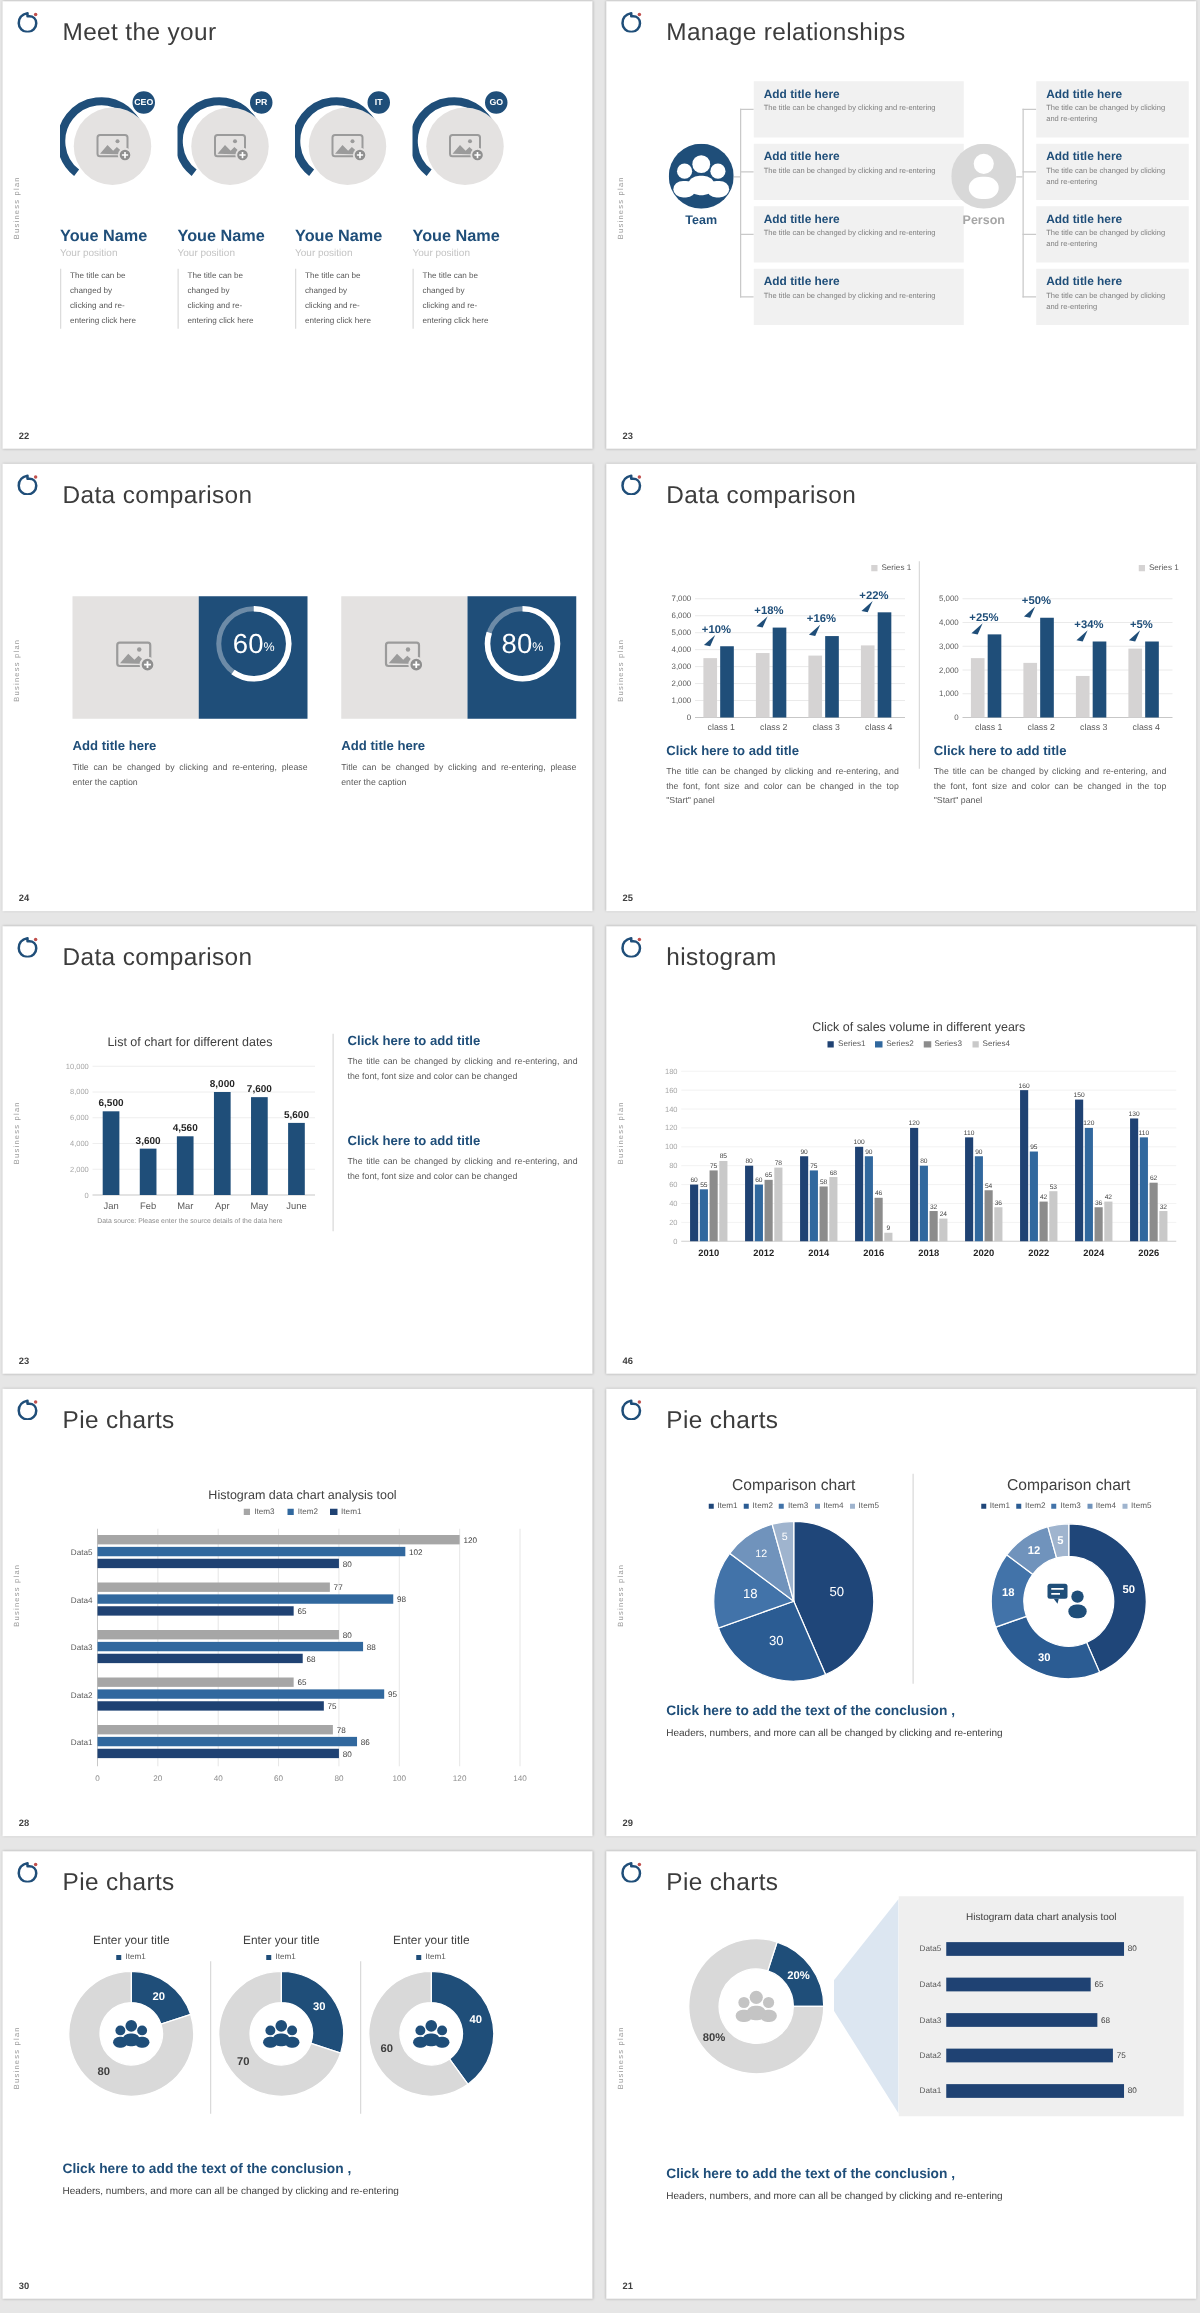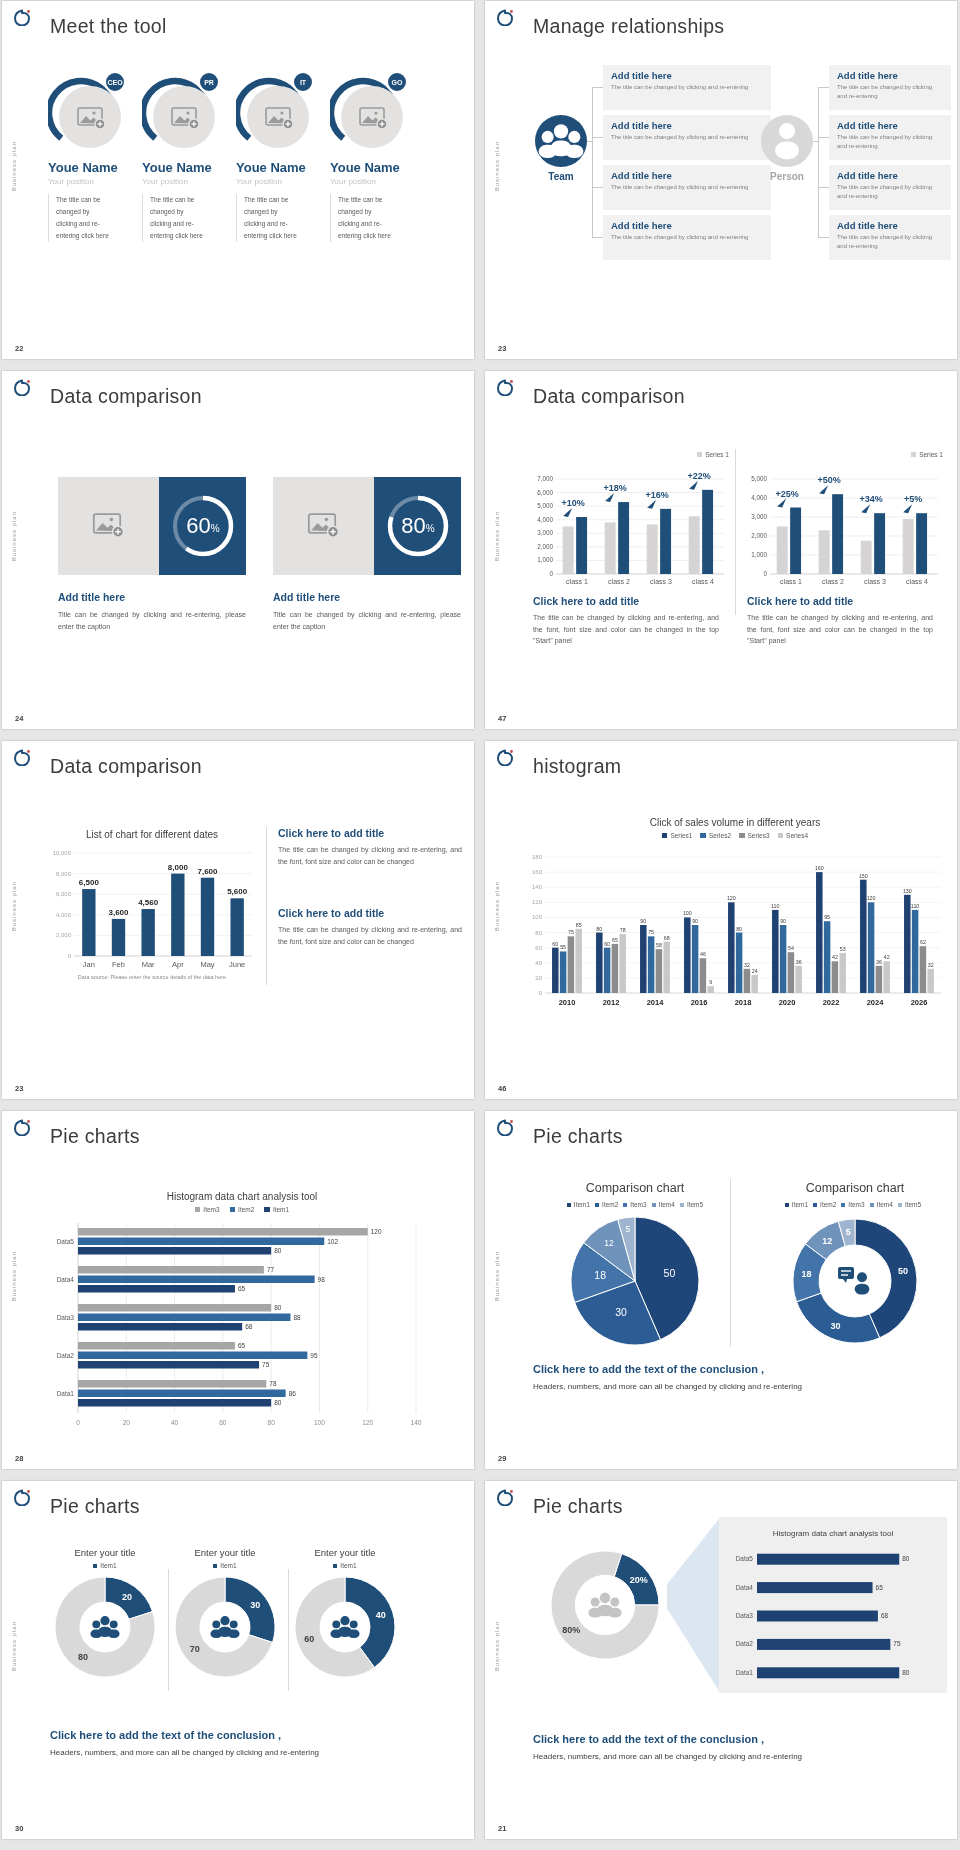--- a/index.html
+++ b/index.html
@@ -11,32 +11,32 @@
   .logo{position:absolute;left:11px;top:7px}
   .vtext{position:absolute;left:9px;top:140px;font-size:6px;color:#9A9A9A;writing-mode:vertical-rl;transform:rotate(180deg);letter-spacing:1px}
   .pagenum{position:absolute;left:13px;bottom:6px;font-size:7.5px;font-weight:bold;color:#404040}
   .legend{display:flex;align-items:center;justify-content:center;gap:3px;font-size:6.5px;color:#595959}
   .sw{display:inline-block;width:5.5px;height:5.5px;flex:none}
   .vdiv{position:absolute;width:1px;background:#DADADA}
   
   .member{position:absolute;top:72px;width:86px}
   .avwrap{position:relative;width:80px;height:84px}
   .badge{position:absolute;right:2px;top:-2px;width:22px;height:22px;border-radius:50%;background:#1F4E79;border:2px solid #fff;color:#fff;font-size:7px;font-weight:bold;display:flex;align-items:center;justify-content:center}
-  .mname{font-size:13px;font-weight:bold;color:#1F4E79;margin-top:3px}
+  .mname{font-size:13px;font-weight:bold;color:#1F4E79;margin-top:24px}
   .mpos{font-size:8px;color:#C3C3C3;margin-top:2px}
   .mdesc{margin-top:8px;border-left:1px solid #DCDCDC;padding-left:7px;font-size:6.5px;color:#595959;line-height:1.85;width:64px}
   
   .relbox{position:absolute;background:#F1F1F1;padding:5px 8px}
   .relbox h4{margin:0;font-size:9.5px;color:#1F4E79}
   .relbox p{margin:2px 0 0;font-size:6px;color:#7F7F7F;line-height:1.5}
   .cline{position:absolute;background:#C9C9C9}
   .iconlab{position:absolute;width:52px;text-align:center;font-size:10px;font-weight:bold}
   
   .ph{position:absolute;background:#E4E2E1;display:flex;align-items:center;justify-content:center}
-  .navybox{position:absolute;background:#1F4E79;display:flex;align-items:center;justify-content:center}
+  .navybox{position:absolute;background:#1F4E79;display:flex;align-items:flex-start;justify-content:center}
   .cap-t{position:absolute;font-size:10.5px;font-weight:bold;color:#1F4E79}
   .cap-b{position:absolute;font-size:7px;color:#595959;line-height:1.65;text-align:justify}
   .cht{position:absolute;font-size:10px;color:#404040;text-align:center}
   .conc-t{position:absolute;font-size:11px;font-weight:bold;color:#1F4E79}
   .conc-b{position:absolute;font-size:8px;color:#404040}
   .chart-cap{position:absolute;font-size:5.5px;color:#8A8A8A;text-align:center}
   .funnel{position:absolute;background:#DCE6F1;clip-path:polygon(0 38%,0 52%,100% 100%,100% 0)}
   .panel{position:absolute;background:#EFEFEF}
   text{font-family:"Liberation Sans",sans-serif}
 </style>
@@ -44,21 +44,21 @@
 <body>
 
 <div class="grid">
 
   <section class="slide">
     <svg class="logo" width="19" height="18">
         <path d="M9,2.5 C4.5,3.5 2,6.5 2,10.5 a7,7 0 0 0 14,0 c0,-3.5 -2.5,-5.5 -5.5,-5.5 l-1.5,0 z" fill="none" stroke="#1F4E79" stroke-width="2" stroke-linejoin="round"></path>
         <circle cx="15.5" cy="3.5" r="1.4" fill="#C0504D"></circle>
       </svg>
     <div class="vtext">Business plan</div>
-    <h2 class="slide-title">Meet the tool</h2>
+    <h2 class="slide-title">Meet the your</h2>
     <div class="member" style="left:46px">
       <div class="avwrap">
         <svg width="80" height="84">
             <circle cx="33" cy="40" r="32" fill="none" stroke="#1F4E79" stroke-width="6.5" stroke-dasharray="145 70" transform="rotate(128 33 40)"></circle>
             <circle cx="42" cy="44" r="31" fill="#E4E2E1"></circle>
             <rect x="30" y="35" width="24" height="17" rx="2" fill="none" stroke="#9B9B9B" stroke-width="1.6"></rect>
             <circle cx="46" cy="40" r="1.6" fill="#9B9B9B"></circle>
             <path d="M32,50 l6,-7 l4.5,4.5 l3,-3 l6,5.5 l0,0.5 z" fill="#9B9B9B"></path>
             <circle cx="52" cy="51" r="5" fill="#8F8F8F" stroke="#E4E2E1" stroke-width="1.5"></circle>
             <line x1="49.5" y1="51" x2="54.5" y2="51" stroke="#fff" stroke-width="1.3"></line>
@@ -330,21 +330,21 @@
         <text x="128.14" y="39.199999999999996" font-size="9" fill="#1F4E79" text-anchor="middle" font-weight="bold">+34%</text>
         <path d="M118.13999999999999,49.199999999999996 l9,-8 l-4,9 z" fill="#1F4E79"></path>
         <text x="174" y="121" font-size="7" fill="#595959" text-anchor="middle" font-weight="normal">class 4</text>
         <rect x="159.72" y="55.900000000000006" width="10.92" height="55.1" fill="#D5D3D3"></rect>
         <rect x="173.14" y="50.199999999999996" width="10.92" height="60.8" fill="#1F4E79"></rect>
         <text x="170.14" y="39.199999999999996" font-size="9" fill="#1F4E79" text-anchor="middle" font-weight="bold">+5%</text>
         <path d="M160.14,49.199999999999996 l9,-8 l-4,9 z" fill="#1F4E79"></path>
       </svg>
     <div class="cap-t" style="left:262px;top:224px">Click here to add title</div>
     <div class="cap-b" style="left:262px;top:241px;width:186px">The title can be changed by clicking and re-entering, and the font, font size and color can be changed in the top "Start" panel</div>
-    <div class="pagenum">47</div>
+    <div class="pagenum">25</div>
   </section>
 
   <section class="slide">
     <svg class="logo" width="19" height="18">
         <path d="M9,2.5 C4.5,3.5 2,6.5 2,10.5 a7,7 0 0 0 14,0 c0,-3.5 -2.5,-5.5 -5.5,-5.5 l-1.5,0 z" fill="none" stroke="#1F4E79" stroke-width="2" stroke-linejoin="round"></path>
         <circle cx="15.5" cy="3.5" r="1.4" fill="#C0504D"></circle>
       </svg>
     <div class="vtext">Business plan</div>
     <h2 class="slide-title">Data comparison</h2>
     <div class="cht" style="left:44px;top:88px;width:212px">List of chart for different dates</div>

